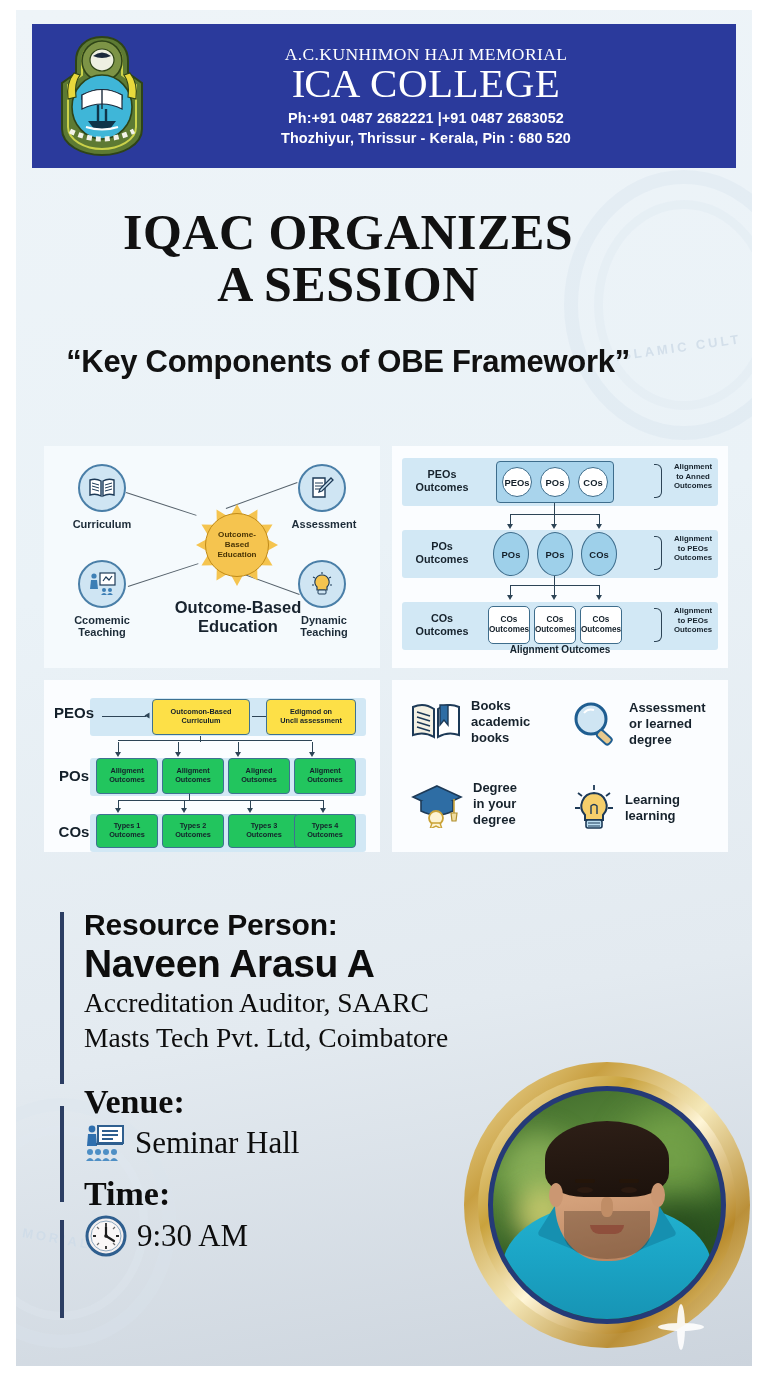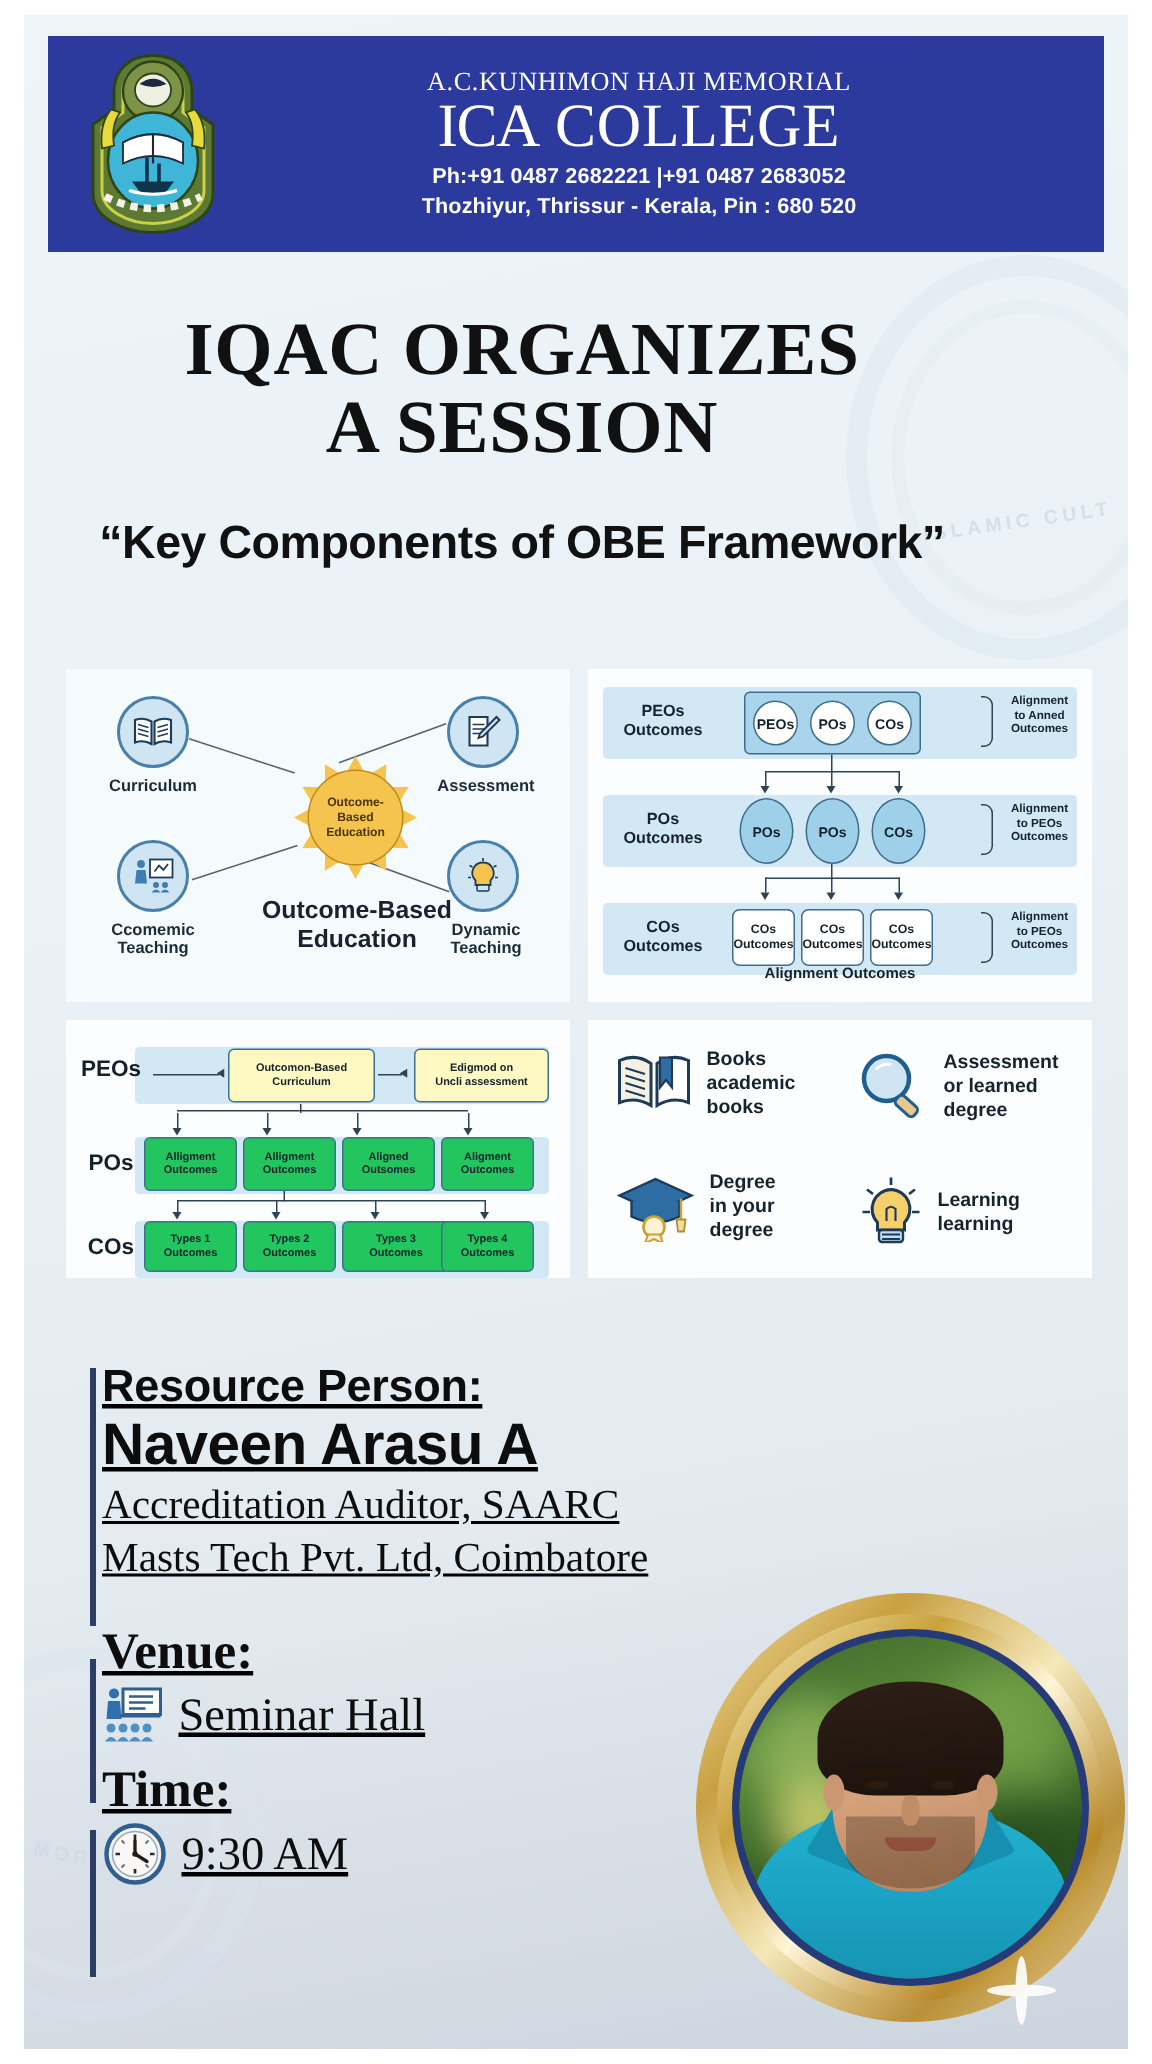--- a/index.html
+++ b/index.html
@@ -109,34 +109,34 @@
     font-family:"Liberation Sans",sans-serif; font-size:10px; font-weight:700;
     color:#16222c;}
 
   
   .f-band{ position:absolute; left:46px; width:276px; height:38px;
     background:#d2e8f5; border-radius:3px;}
   .f-lab{ position:absolute; left:8px; width:44px; text-align:center;
     font-family:"Liberation Sans",sans-serif; font-size:15px; font-weight:700;
     color:#14202a;}
   .f-box{ position:absolute; border:1.2px solid #3e7191; border-radius:4px;
-    background:#fef9c3; display:flex; align-items:center; justify-content:center;
+    background:#fde047; display:flex; align-items:center; justify-content:center;
     font-family:"Liberation Sans",sans-serif; font-size:7.3px; font-weight:700;
     color:#14202a; text-align:center; line-height:1.2;}
   .f-box.w{ background:#22c55e; }
 
   
   .cell{ position:absolute; display:flex; align-items:center; gap:9px; }
   .cell-lab{ font-family:"Liberation Sans",sans-serif; font-size:13px;
     font-weight:700; color:#16222c; line-height:1.22;}
 
   
   .info{ position:absolute; left:44px; top:898px; width:560px; }
   .bar{ position:absolute; left:0; width:4px; background:#2c3e63; }
-  .rp-pad{ padding-left:8px;text-decoration:underline; }
+  .rp-pad{ padding-left:24px; }
   .rp-label{ font-family:"Liberation Sans",sans-serif; font-size:30px;
     font-weight:700; color:#0d0d0d; line-height:1.12; letter-spacing:-.2px;}
   .rp-name{ font-family:"Liberation Sans",sans-serif; font-size:39px;
     font-weight:700; color:#0d0d0d; line-height:1.14; letter-spacing:-.4px;}
   .rp-sub{ font-family:"Liberation Serif",serif; font-size:27.5px;
     color:#0d0d0d; line-height:1.26;}
   .vn-label{ font-family:"Liberation Serif",serif; font-size:34px;
     font-weight:700; color:#0d0d0d; line-height:1.1;}
   .vn-row{ display:flex; align-items:center; gap:9px; margin-top:2px;}
   .vn-val{ font-family:"Liberation Serif",serif; font-size:31px; color:#0d0d0d;}
@@ -376,21 +376,21 @@
 
       <div class="panel p3">
 
         <div class="f-band" style="top:18px"></div>
         <div class="f-lab" style="top:24px">PEOs</div>
         <div class="arrline" style="left:58px;top:36px;width:44px;height:1.4px;background:#2d4456"></div>
         <div class="arrhead" style="left:100px;top:33px;transform:rotate(90deg)"></div>
         <div class="f-box" style="left:108px;top:19px;width:98px;height:36px">Outcomon-Based<br>Curriculum</div>
         <div class="arrline" style="left:208px;top:36px;width:16px;height:1.4px;background:#2d4456"></div>
         <div class="arrhead" style="left:222px;top:33px;transform:rotate(90deg)"></div>
-        <div class="f-box" style="left:232px;top:19px;width:90px;height:36px">Edigmod on<br>Uncli assessment</div>
+        <div class="f-box" style="left:222px;top:19px;width:90px;height:36px">Edigmod on<br>Uncli assessment</div>
 
         <div class="arrline" style="left:74px;top:62px;width:1.4px;height:10px;background:#2d4456"></div>
         <div class="arrhead" style="left:71px;top:72px"></div>
         <div class="arrline" style="left:134px;top:62px;width:1.4px;height:10px;background:#2d4456"></div>
         <div class="arrhead" style="left:131px;top:72px"></div>
         <div class="arrline" style="left:194px;top:62px;width:1.4px;height:10px;background:#2d4456"></div>
         <div class="arrhead" style="left:191px;top:72px"></div>
         <div class="arrline" style="left:268px;top:62px;width:1.4px;height:10px;background:#2d4456"></div>
         <div class="arrhead" style="left:265px;top:72px"></div>
         <div class="arrline" style="left:74px;top:60px;width:194px;height:1.4px;background:#2d4456"></div>

